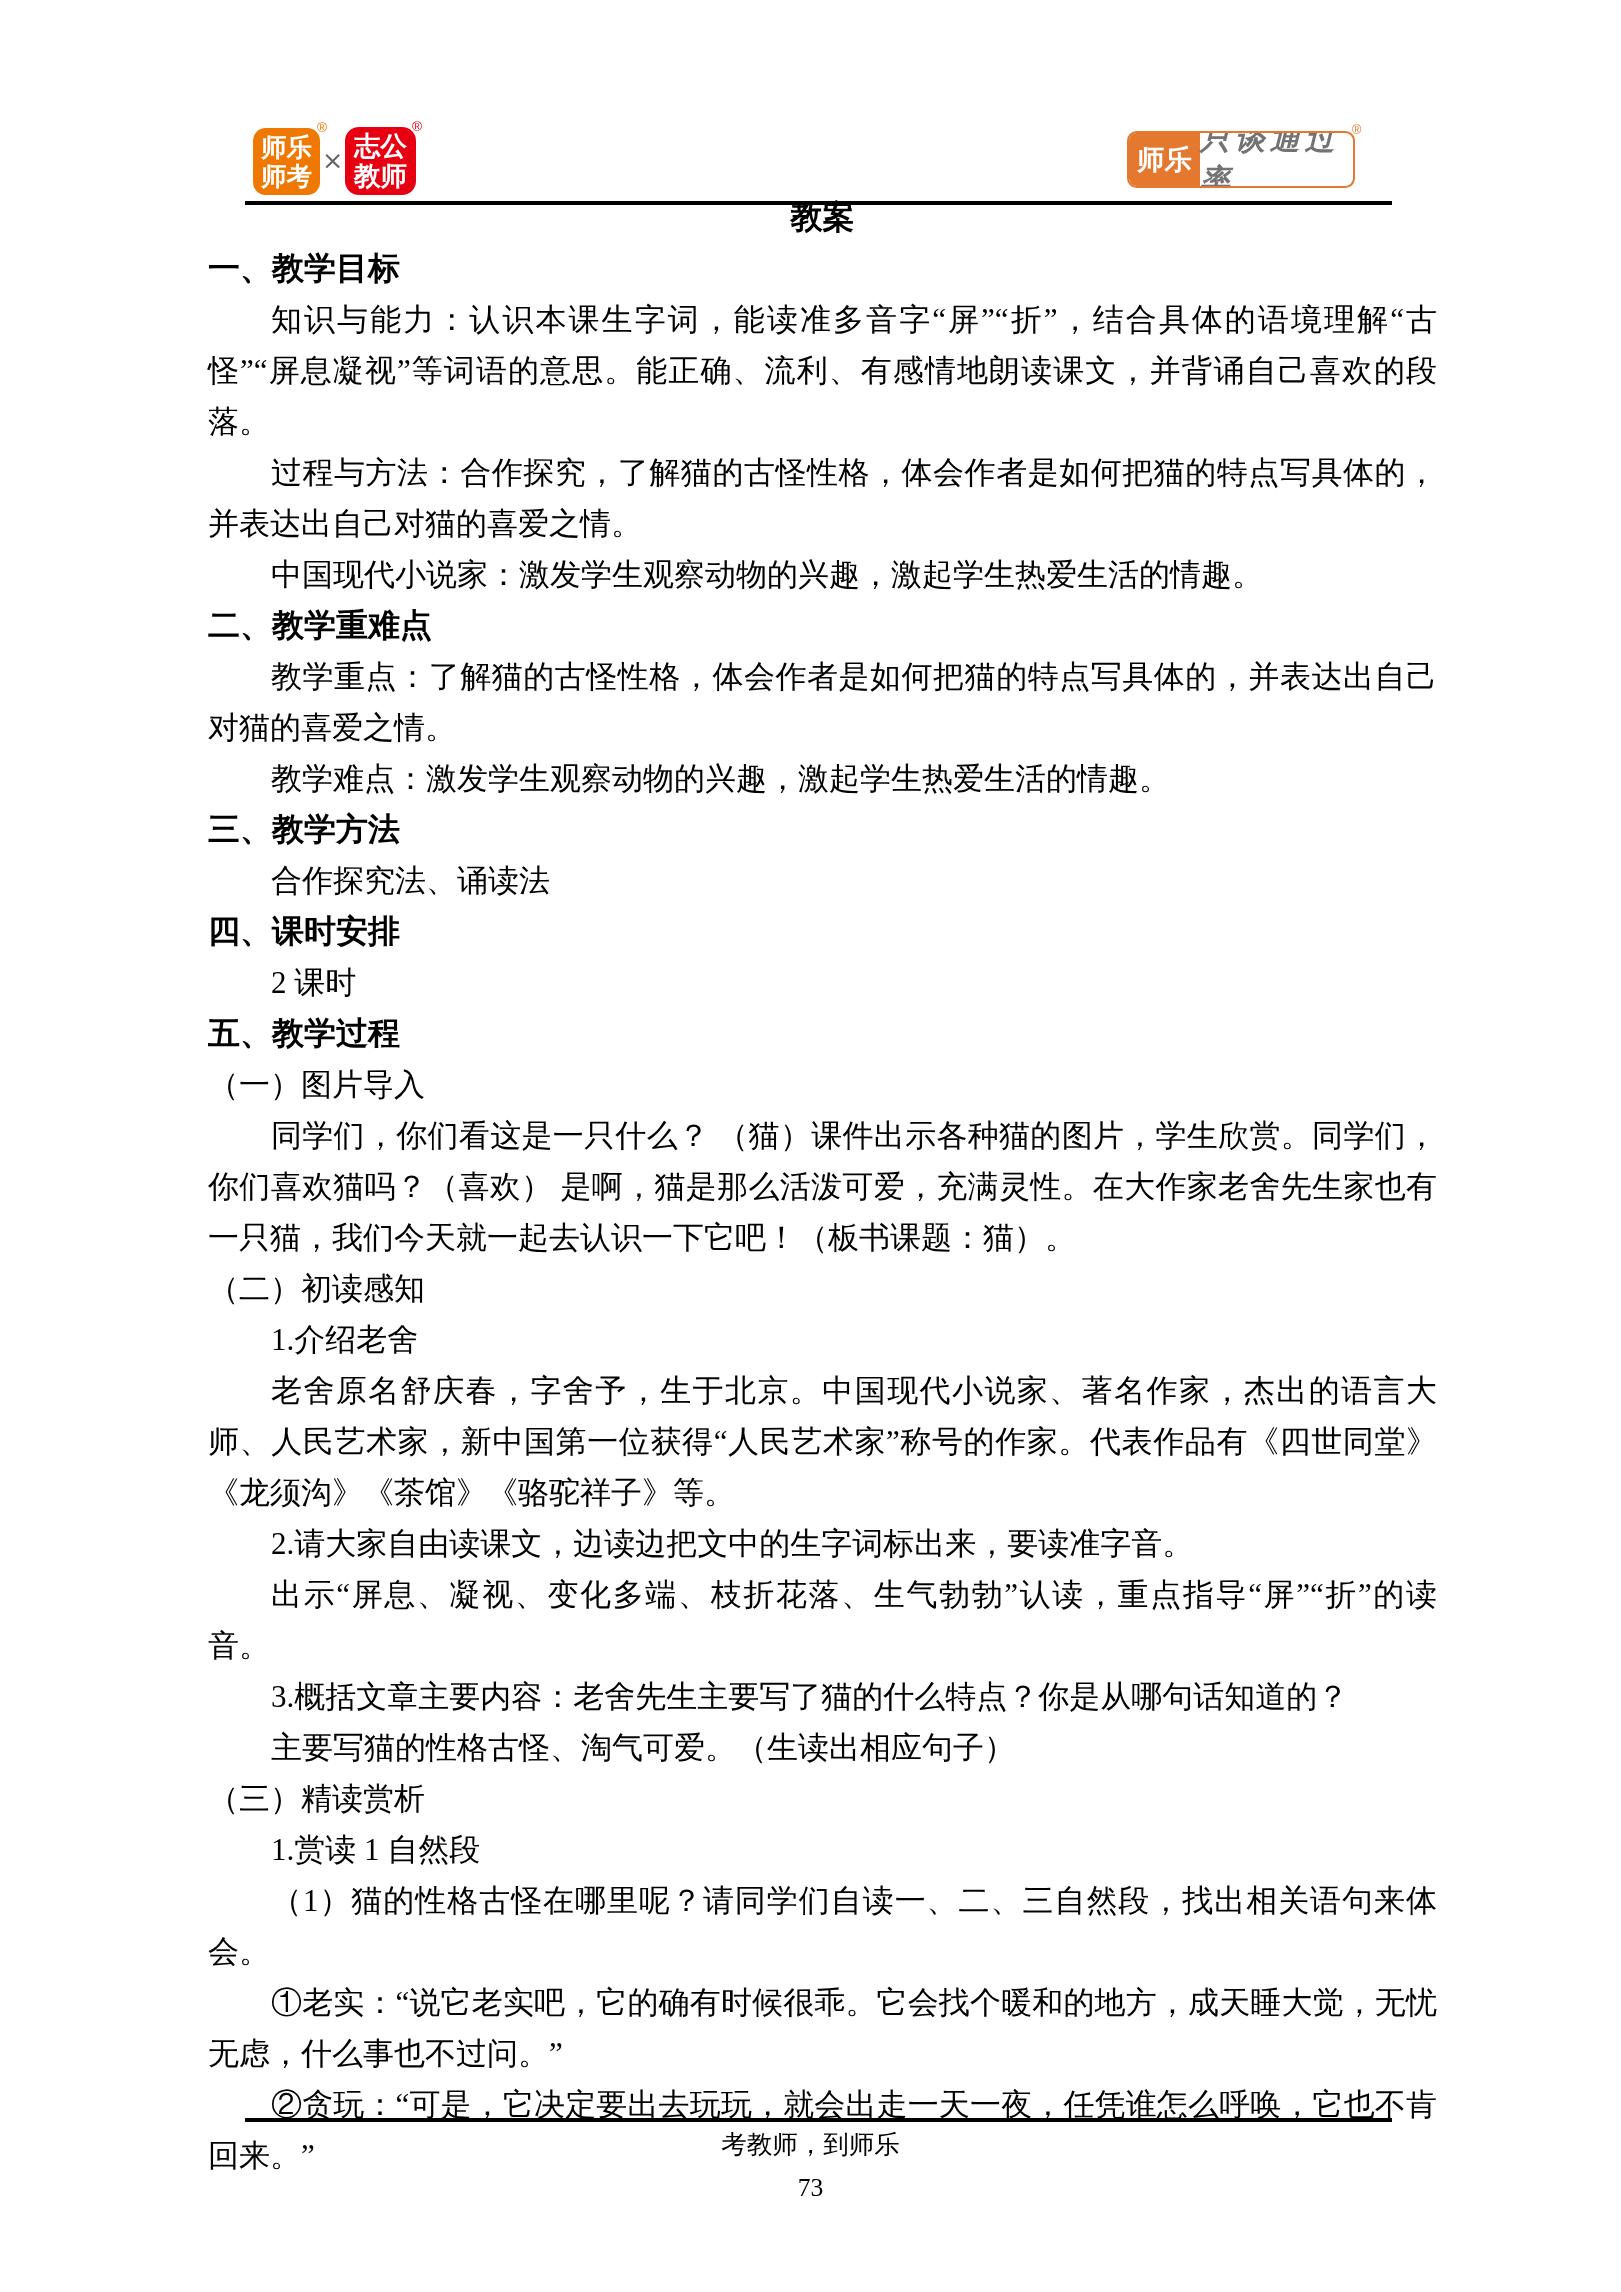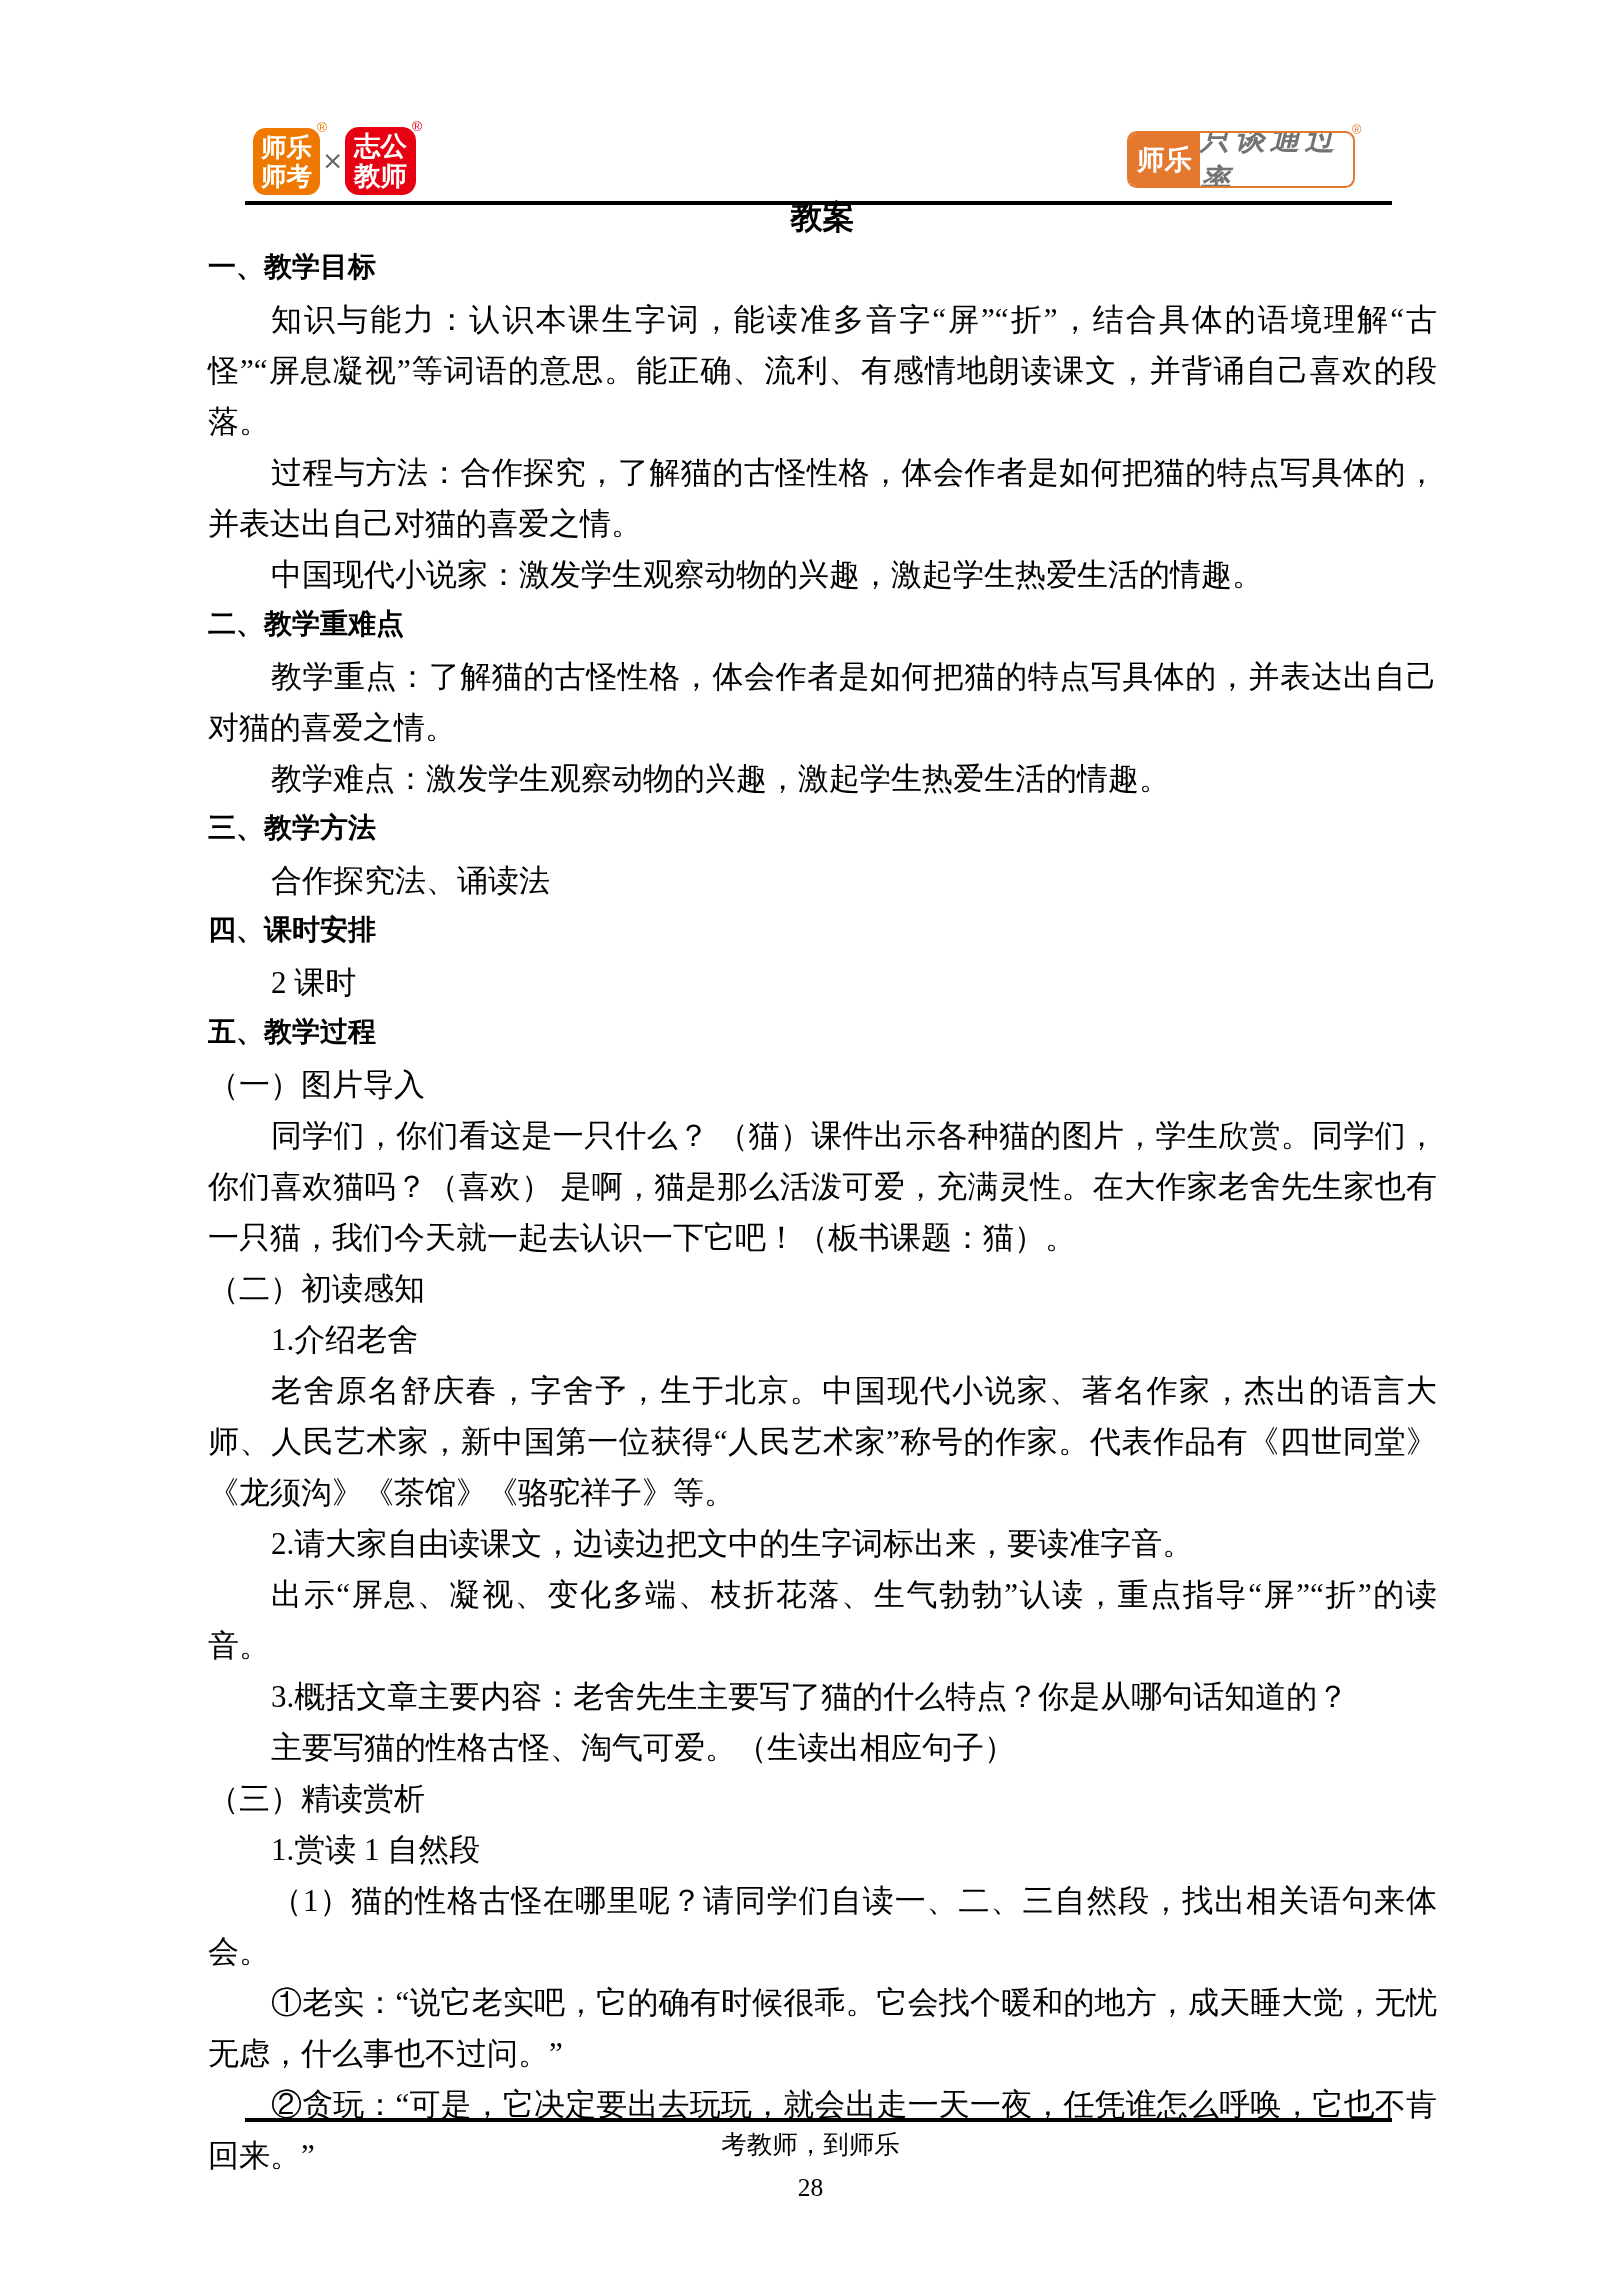--- a/index.html
+++ b/index.html
@@ -62,22 +62,22 @@
     position:absolute;left:208px;top:192px;width:1229px;
     font-size:31px;line-height:51px;text-align:justify;
   }
   .content p{margin:0;padding:0;}
   .doc-title{
     text-align:center;
     font-family:"Liberation Sans","DejaVu Sans",sans-serif;
     font-weight:bold;font-size:32px;
   }
   .h{
-    font-family:Liberation Mono, monospace;
-    font-weight:bold;font-size:28px;text-align:left;
+    font-family:Liberation Serif, serif;
+    font-weight:bold;font-size:32px;text-align:left;
   }
   .sub{text-indent:0;}
   .para{text-indent:63px;}
 
   
   .footer-slogan{
     position:absolute;top:2129px;left:0;width:1621px;
     text-align:center;font-size:25.5px;line-height:31px;
   }
   .page-num{
@@ -135,16 +135,16 @@
     <p class="para">主要写猫的性格古怪、淘气可爱。（生读出相应句子）</p>
     <p class="sub">（三）精读赏析</p>
     <p class="para">1.赏读 1 自然段</p>
     <p class="para">（1）猫的性格古怪在哪里呢？请同学们自读一、二、三自然段，找出相关语句来体会。</p>
     <p class="para">①老实：“说它老实吧，它的确有时候很乖。它会找个暖和的地方，成天睡大觉，无忧无虑，什么事也不过问。”</p>
     <p class="para">②贪玩：“可是，它决定要出去玩玩，就会出走一天一夜，任凭谁怎么呼唤，它也不肯回来。”</p>
   </div>
 
   <div class="rule rule-bottom"></div>
   <div class="footer-slogan">考教师，到师乐</div>
-  <div class="page-num">28</div>
+  <div class="page-num">73</div>
 
 </div>
 
 
 </body></html>

